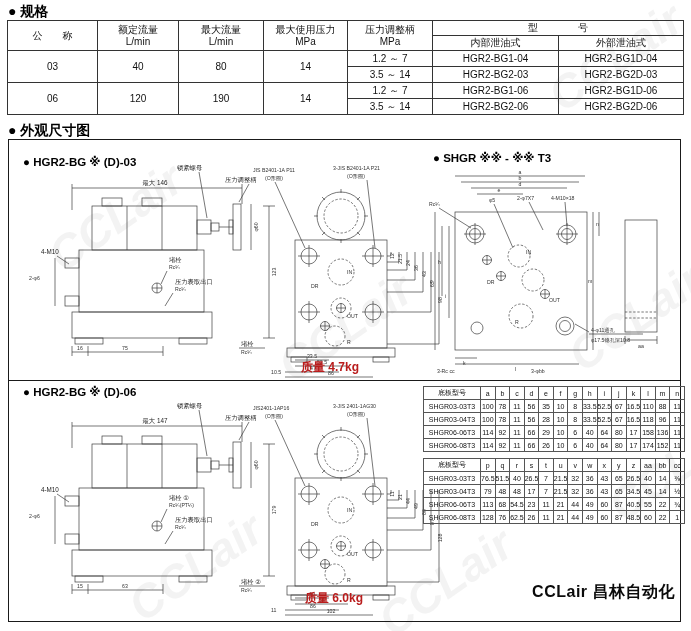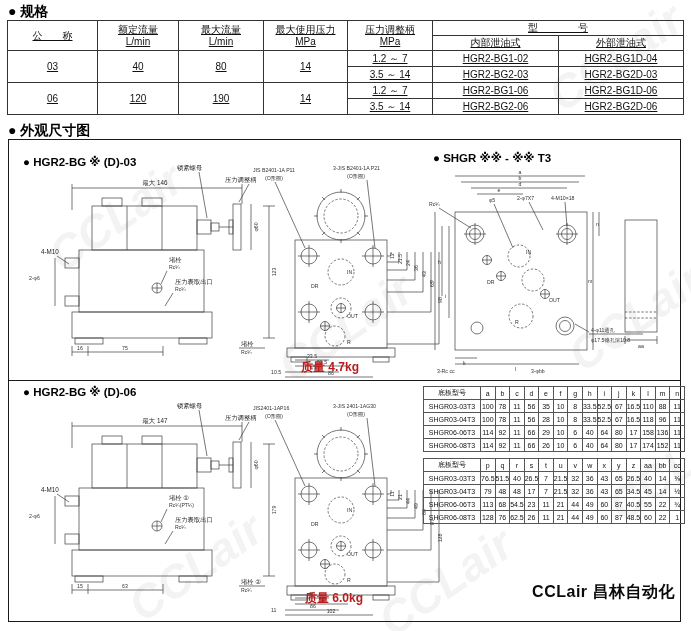--- a/index.html
+++ b/index.html
@@ -2,21 +2,21 @@
 <html><head>
 <meta charset="utf-8">
 <style>
   html,body{margin:0;padding:0;background:#fff;}
   .page{position:relative;width:691px;height:631px;background:#fff;overflow:hidden;
         font-family:"Liberation Sans","DejaVu Sans",sans-serif;color:#111;}
   .watermark{position:absolute;font-style:italic;font-weight:bold;font-size:46px;
         color:rgba(120,120,120,0.09);transform:rotate(-35deg);pointer-events:none;white-space:nowrap;}
   .heading{position:absolute;font-size:14px;font-weight:bold;color:#000;}
   
-  .spec-table{position:absolute;left:7px;top:20px;border-collapse:collapse;table-layout:fixed;width:676px;text-decoration:underline;}
+  .spec-table{position:absolute;left:7px;top:20px;border-collapse:collapse;table-layout:fixed;width:676px;}
   .spec-table th,.spec-table td{border:1px solid #333;font-size:10px;text-align:center;
         padding:0;font-weight:normal;line-height:1.15;}
   .spec-table .h1{height:15px;} .spec-table .h2{height:15px;}
   .spec-table .dr{height:16px;}
   .two-line div{display:block;}
   
   .box{position:absolute;left:8px;top:139px;width:671px;height:481px;border:1.5px solid #1a1a1a;}
   .box .divider{position:absolute;left:0;top:240px;width:100%;border-top:1px solid #1a1a1a;}
   .fig-title{position:absolute;font-size:11.5px;font-weight:bold;color:#000;white-space:nowrap;}
   .mass{position:absolute;font-size:12px;font-weight:bold;color:#b91c1c;white-space:nowrap;}
@@ -85,21 +85,21 @@
     <tr class="h2">
       <th>内部泄油式</th>
       <th>外部泄油式</th>
     </tr>
     <tr class="dr">
       <td rowspan="2">03</td>
       <td rowspan="2">40</td>
       <td rowspan="2">80</td>
       <td rowspan="2">14</td>
       <td>1.2 ～  7</td>
-      <td>HGR2-BG1-02</td>
+      <td>HGR2-BG1-04</td>
       <td>HGR2-BG1D-04</td>
     </tr>
     <tr class="dr">
       <td>3.5 ～ 14</td>
       <td>HGR2-BG2-03</td>
       <td>HGR2-BG2D-03</td>
     </tr>
     <tr class="dr">
       <td rowspan="2">06</td>
       <td rowspan="2">120</td>

